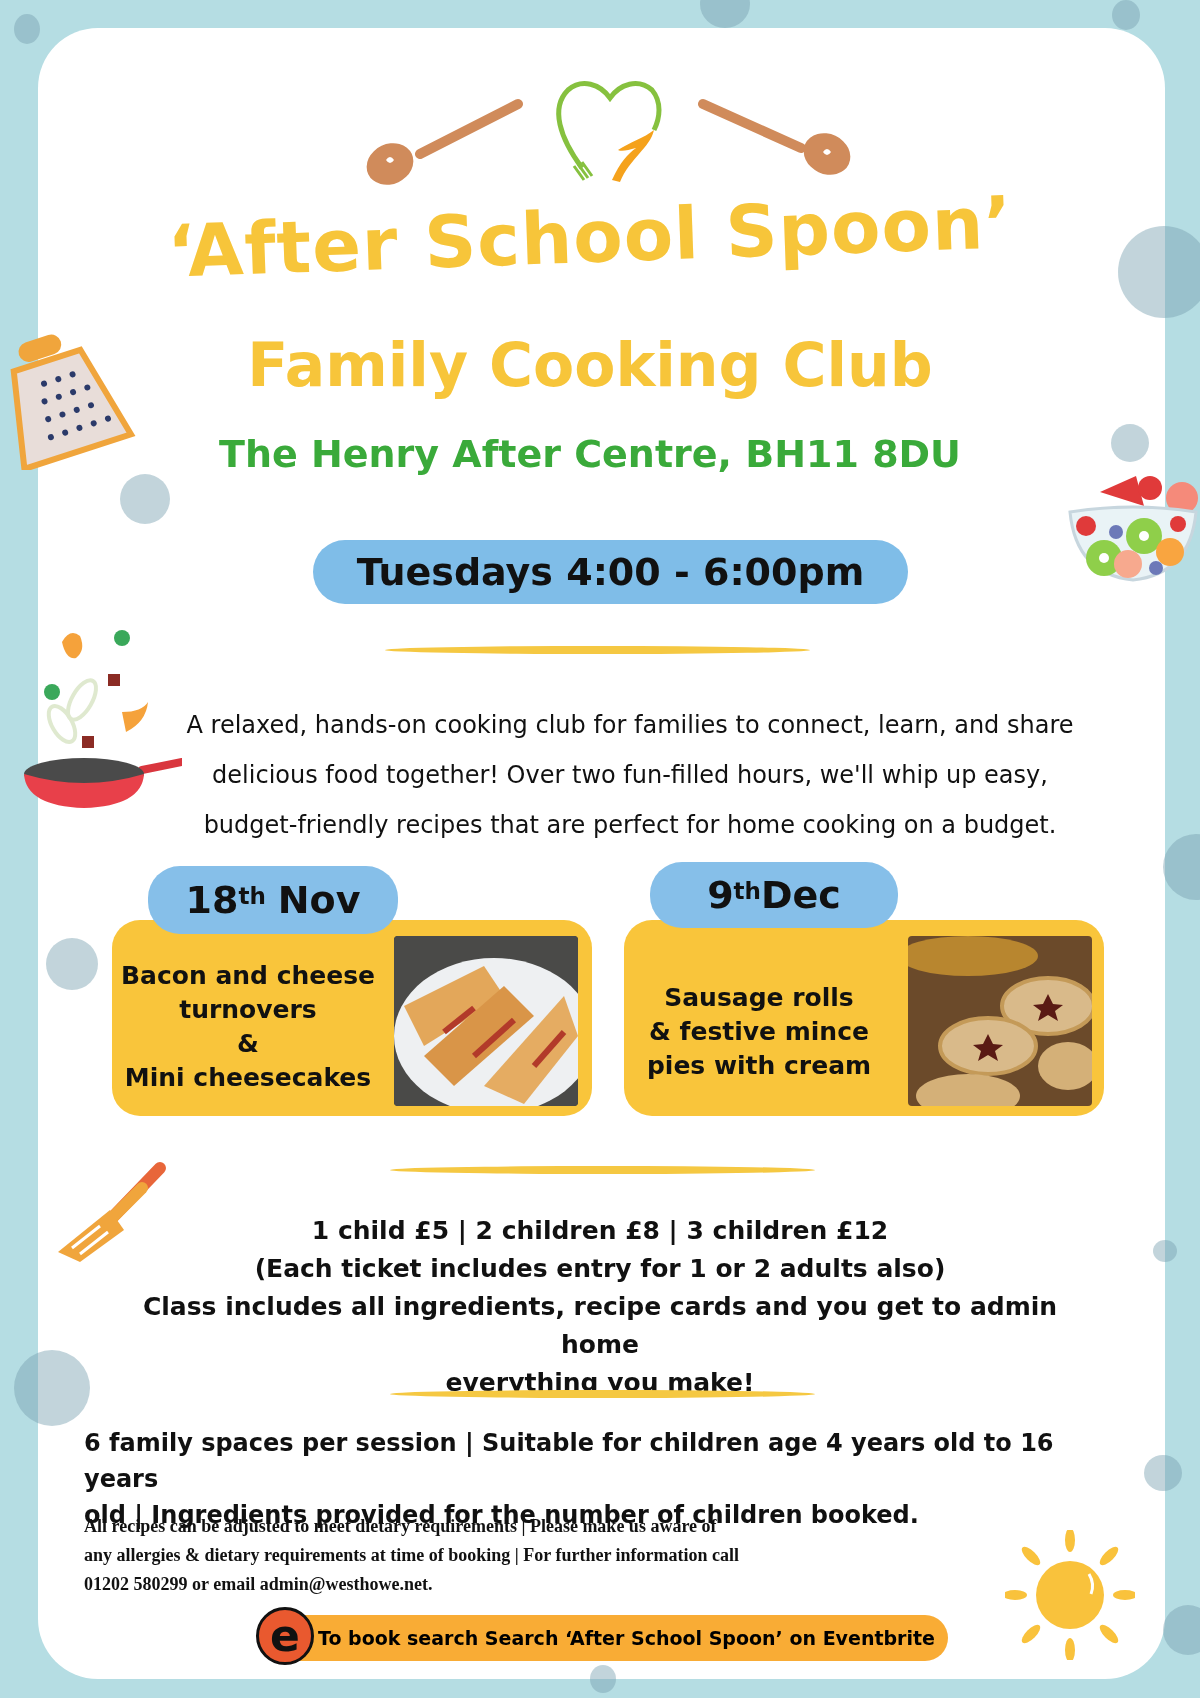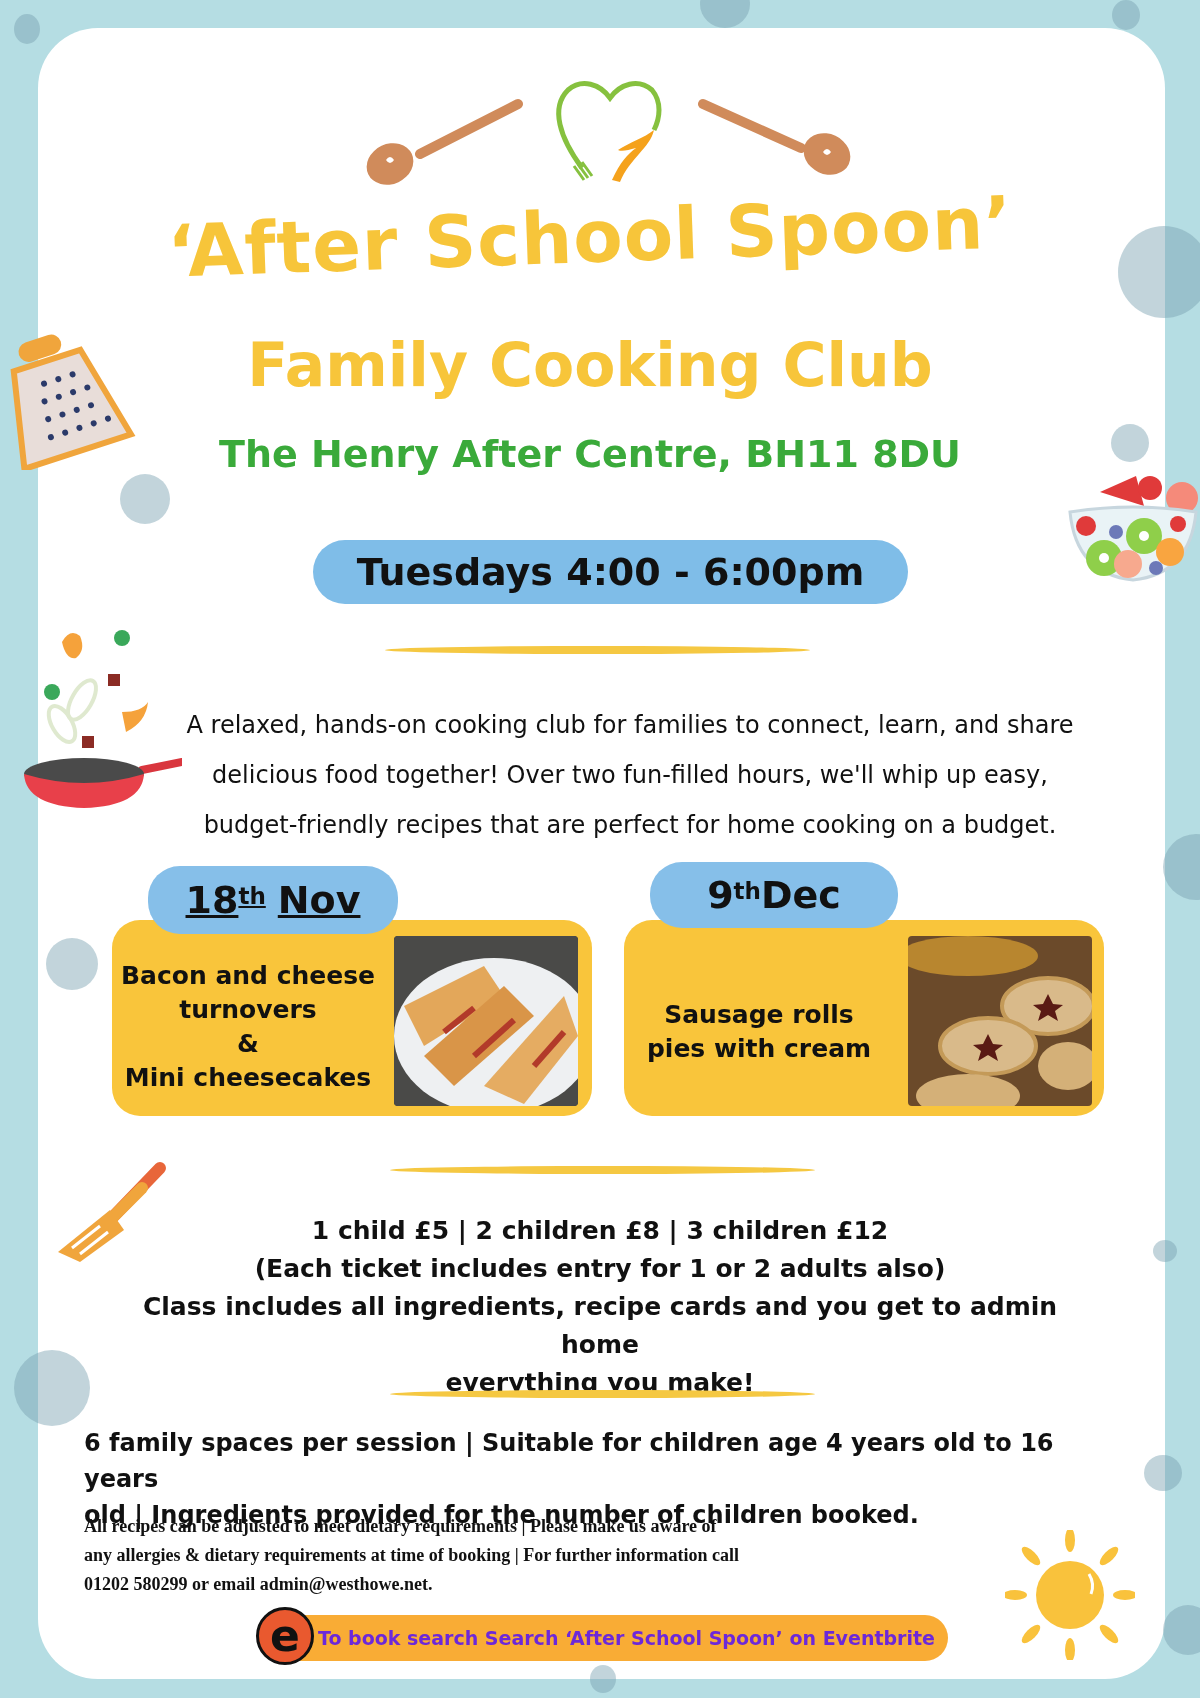--- a/index.html
+++ b/index.html
@@ -75,21 +75,21 @@
     font-weight: bold; font-size: 24px; line-height: 36px; color: #111;
   }
   .small-info {
     left: 84px; top: 1512px; width: 880px;
     font-weight: bold; font-size: 18px; line-height: 29px; color: #111; font-family: Liberation Serif, serif;
   }
   .book-bar {
     left: 268px; top: 1615px; width: 680px; height: 46px;
     background: #f9ac35; border-radius: 23px;
     display: flex; align-items: center; padding-left: 50px;
-    font-weight: bold; font-size: 19px; color: #6d28d9;
+    font-weight: bold; font-size: 19px; color: #000000;
   }
   .eventbrite-logo {
     left: 256px; top: 1607px; width: 58px; height: 58px;
     background: #e9592f; border-radius: 50%; border: 3px solid #111;
     display: flex; align-items: center; justify-content: center;
     font-weight: bold; font-size: 44px; color: #111; line-height: 1;
   }
 </style>
 </head>
 <body>
@@ -218,21 +218,21 @@
   <div class="gold-line" style="left:385px;top:646px;width:425px;"></div>
 
   <div class="abs intro">
     <div>A relaxed, hands-on cooking club for families to connect, learn, and share</div>
     <div>delicious food together! Over two fun-filled hours, we'll whip up easy,</div>
     <div>budget-friendly recipes that are perfect for home cooking on a budget.</div>
   </div>
 
   <div class="session" style="left:112px;top:866px;width:480px;height:250px;">
     <div class="box" style="left:0;top:54px;width:480px;height:196px;"></div>
-    <div class="date-pill" style="left:36px;top:0;width:250px;height:68px;text-decoration:underline;">
+    <div class="date-pill" style="left:36px;top:0;width:250px;height:68px;">
       <span>18</span>
         <sup>th</sup>
         <span style="margin-left:12px;">Nov</span>
     </div>
     <div class="menu" style="left:8px;top:86px;width:256px;height:150px;">
       <div>Bacon and cheese</div>
       <div>turnovers</div>
       <div>&amp;</div>
       <div>Mini cheesecakes</div>
     </div>
@@ -252,20 +252,21 @@
 
   <div class="session" style="left:624px;top:862px;width:480px;height:254px;">
     <div class="box" style="left:0;top:58px;width:480px;height:196px;"></div>
     <div class="date-pill" style="left:26px;top:0;width:248px;height:66px;">
       <span>9</span>
         <sup>th</sup>
         <span style="margin-left:0;">Dec</span>
     </div>
     <div class="menu" style="left:10px;top:100px;width:250px;height:140px;">
       <div>Sausage rolls</div>
+      <div>&amp; festive mince</div>
       <div>pies with cream</div>
     </div>
     <div class="photo" style="left:284px;top:74px;width:184px;height:170px;">
       <svg width="184" height="170" viewBox="0 0 184 170">
         <rect width="184" height="170" fill="#6b4a2a"></rect>
         <ellipse cx="60" cy="20" rx="70" ry="20" fill="#b8862f"></ellipse>
         <ellipse cx="140" cy="70" rx="46" ry="28" fill="#d9ba8a" stroke="#c49a58" stroke-width="4"></ellipse>
         <path d="M140 58 l5 10 l10 1 l-8 6 l3 10 l-10 -6 l-10 6 l3 -10 l-8 -6 l10 -1z" fill="#5a1a14"></path>
         <ellipse cx="80" cy="110" rx="48" ry="28" fill="#d9ba8a" stroke="#c49a58" stroke-width="4"></ellipse>
         <path d="M80 98 l5 10 l10 1 l-8 6 l3 10 l-10 -6 l-10 6 l3 -10 l-8 -6 l10 -1z" fill="#5a1a14"></path>

